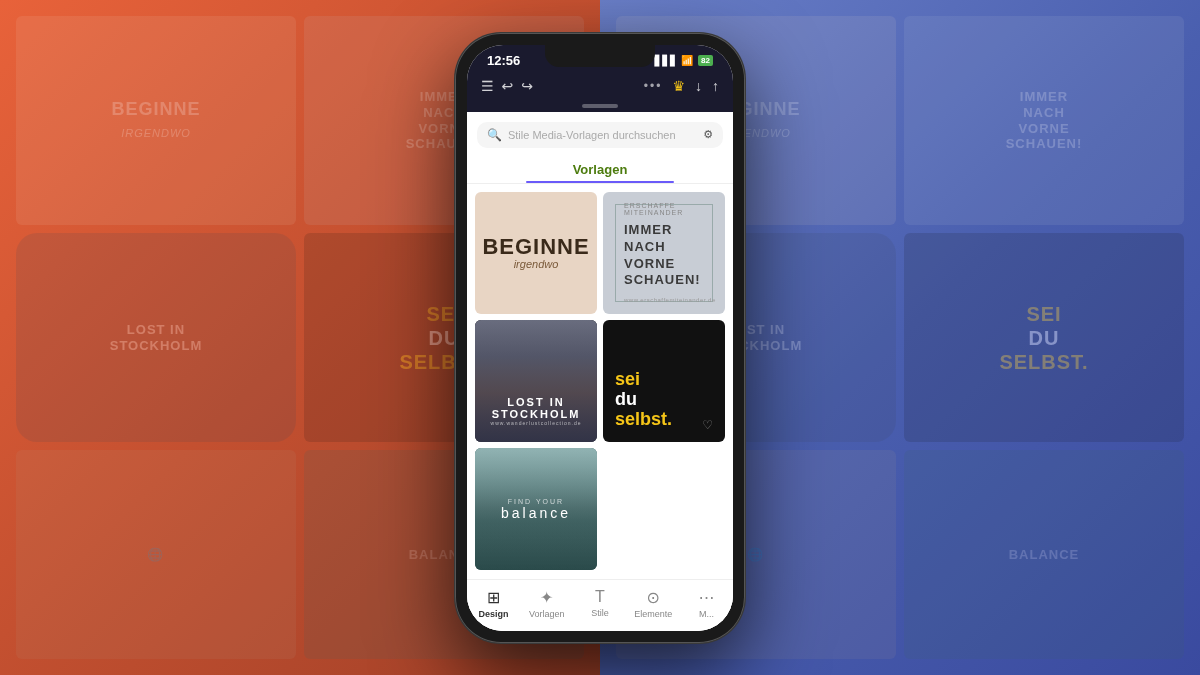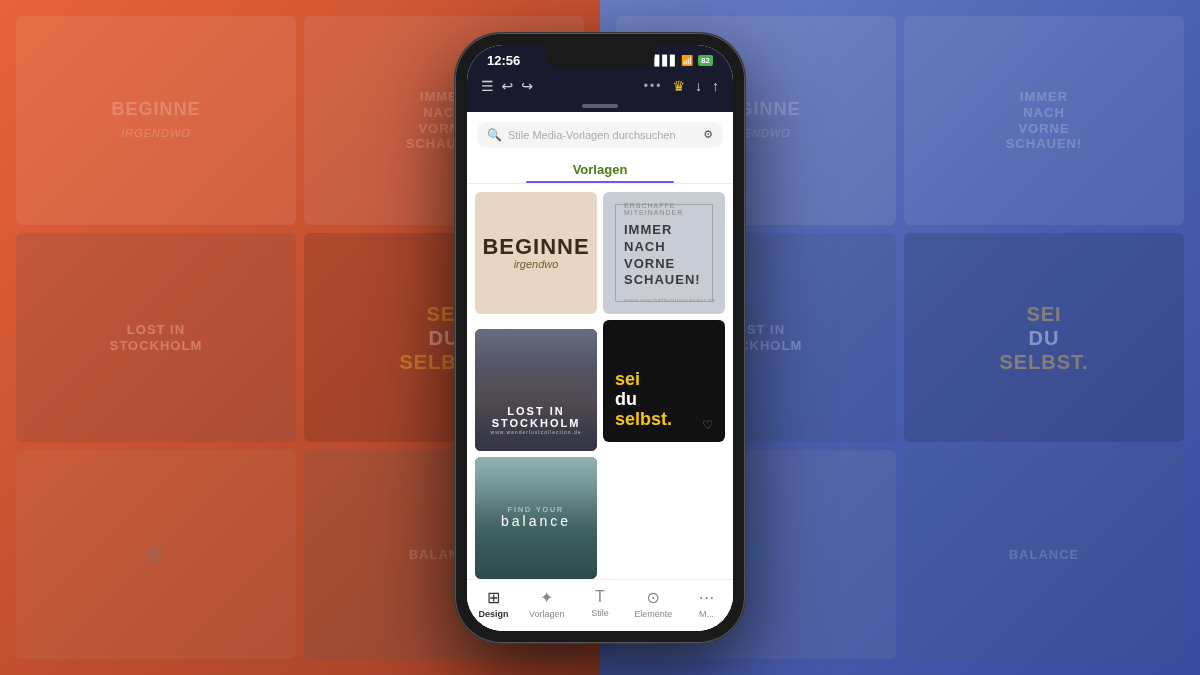--- a/index.html
+++ b/index.html
@@ -56,21 +56,21 @@
       font-size: 18px;
       font-weight: 800;
       text-transform: uppercase;
       text-align: center;
       letter-spacing: 1px;
       line-height: 1.2;
     }
     .ghost-text.small { font-size: 13px; }
     .ghost-card.beginne { background: rgba(240,220,200,0.3); }
     .ghost-card.immer { background: rgba(200,210,220,0.3); }
-    .ghost-card.lost { background: rgba(60,70,90,0.4); }
+    .ghost-card.lost { background: rgba(60,70,90,0.4); border-radius: 21px; }
     .ghost-card.sei { background: rgba(20,20,20,0.4); }
     .ghost-card.erkunde { background: rgba(180,160,140,0.3); }
     .ghost-card.balance { background: rgba(60,100,100,0.4); }
 
     .ghost-text.sei-yellow { color: #f5c518; font-size: 20px; }
 
     
     .phone-wrapper {
       position: absolute;
       left: 50%;
@@ -331,21 +331,20 @@
 
     
     .card-lost {
       background: #000000;
       display: flex;
       flex-direction: column;
       align-items: center;
       justify-content: flex-end;
       padding-bottom: 16px;
       position: relative;
-      margin-top: 9px;
     }
     .lost-bg {
       position: absolute;
       inset: 0;
       background: linear-gradient(180deg, rgba(80,80,100,0.4) 0%, rgba(40,40,60,0.8) 100%);
     }
     .lost-img-bg {
       position: absolute;
       inset: 0;
       background: #5a6070;

